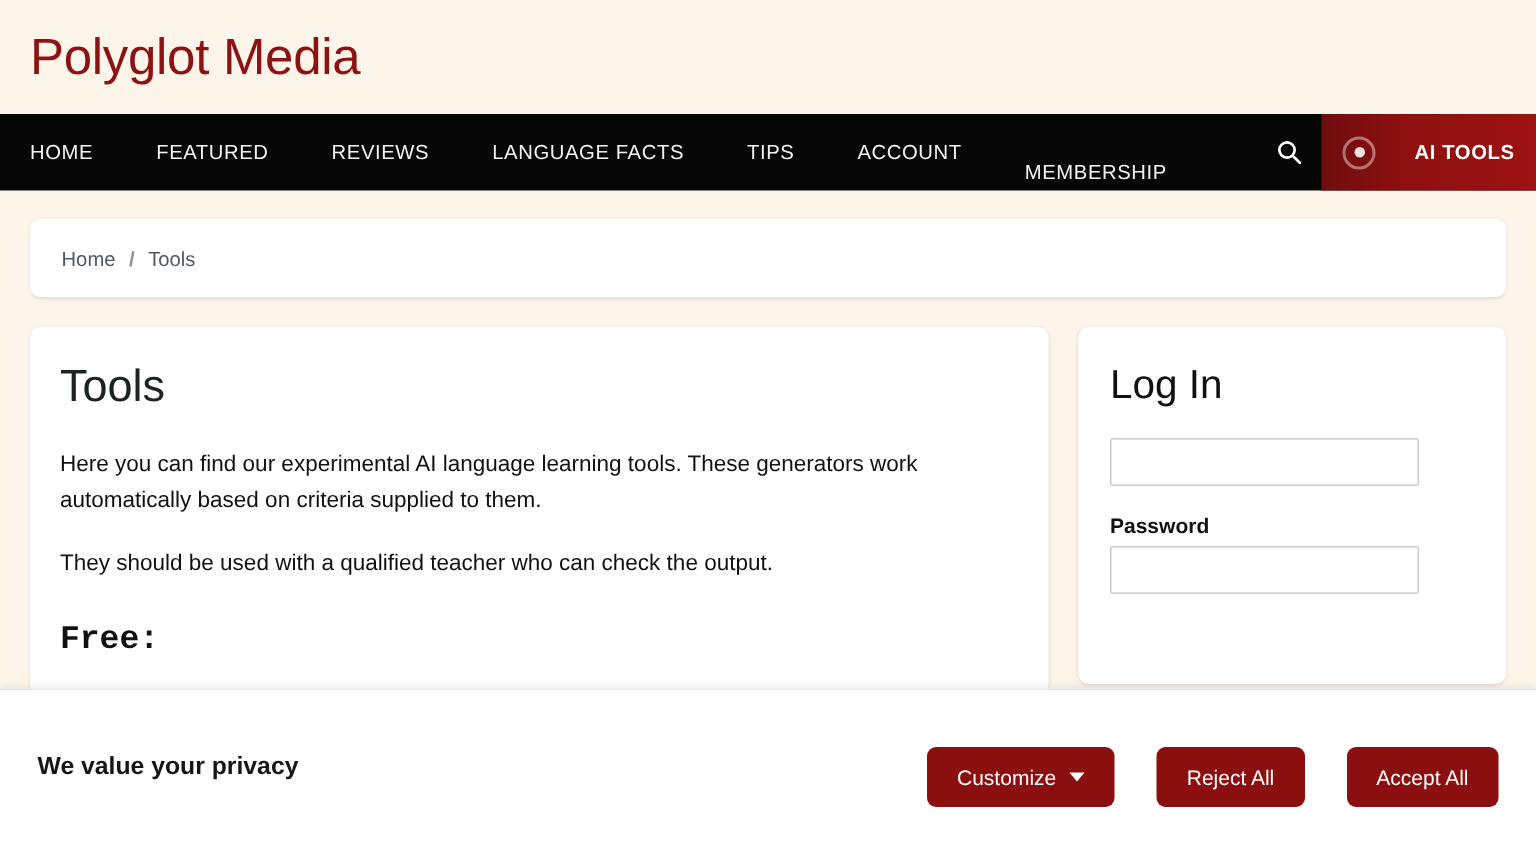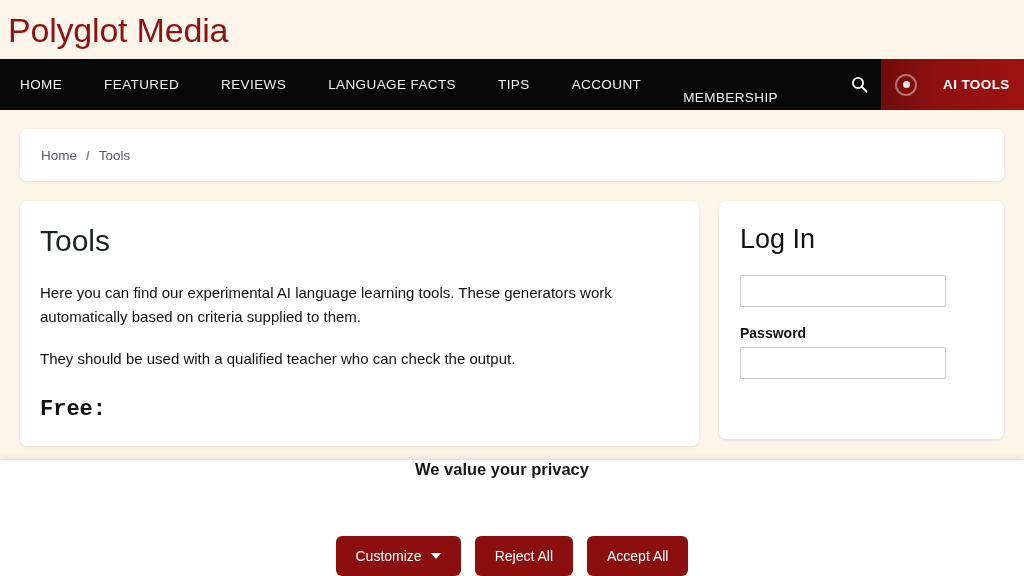--- a/index.html
+++ b/index.html
@@ -9,25 +9,25 @@
     overflow: hidden;
   }
   body {
     font-family: "Liberation Sans", sans-serif;
     background: #fdf4ea;
     position: relative;
   }
 
   
   .site-header {
-    height: 59px;
+    height: 76px;
     background: #fdf4ea;
     display: flex;
     align-items: center;
-    padding-left: 8px;
+    padding-left: 20px;
   }
   .site-logo {
     font-size: 34px;
     font-weight: 400;
     color: #8b1313;
     letter-spacing: -0.2px;
     line-height: 1;
   }
 
   
@@ -200,39 +200,38 @@
     left: 0;
     bottom: 0;
     width: 1024px;
     height: 117px;
     background: #fff;
     border-top: 1px solid #e4e4e4;
     box-shadow: 0 -2px 6px rgba(0,0,0,0.07);
     display: flex;
     align-items: center;
     padding: 0 25px;
-    flex-direction: column;
   }
   .cookie-text-wrap { flex: 1 1 auto; padding-right: 20px; }
   .cookie-title {
     font-size: 16.5px;
     font-weight: 700;
     color: #161616;
     margin-bottom: 13px;
   }
   .cookie-body {
     font-size: 13.5px;
     line-height: 1.72;
     color: #2c2c2c;
     max-width: 600px;
   }
   .cookie-actions {
     display: flex;
     align-items: center;
-    gap: 14px;
+    gap: 28px;
     flex: 0 0 auto;
   }
   .btn {
     background: #8b0f0f;
     color: #fff;
     border: none;
     border-radius: 6px;
     font-family: "Liberation Sans", sans-serif;
     font-size: 14px;
     height: 40px;

